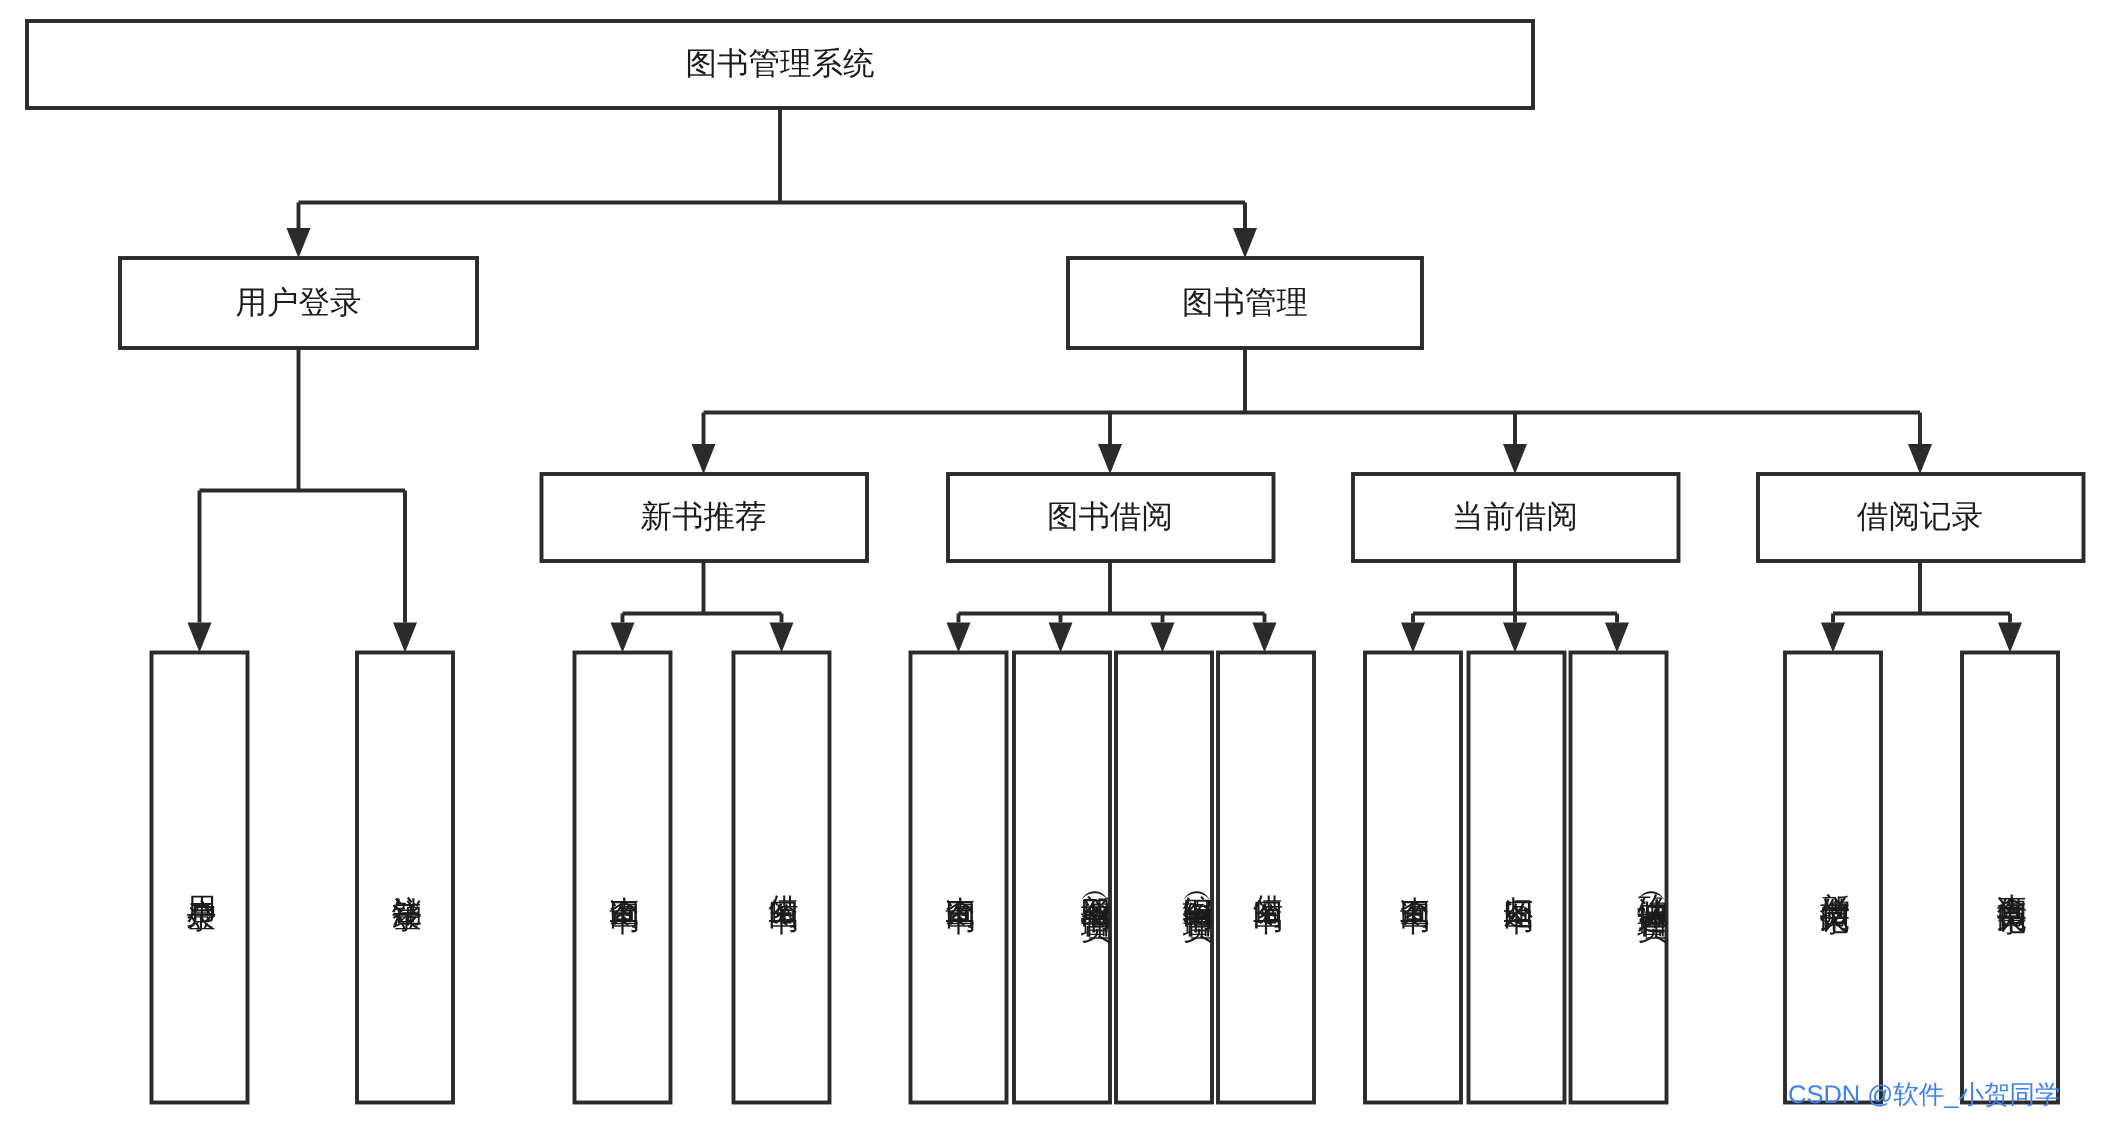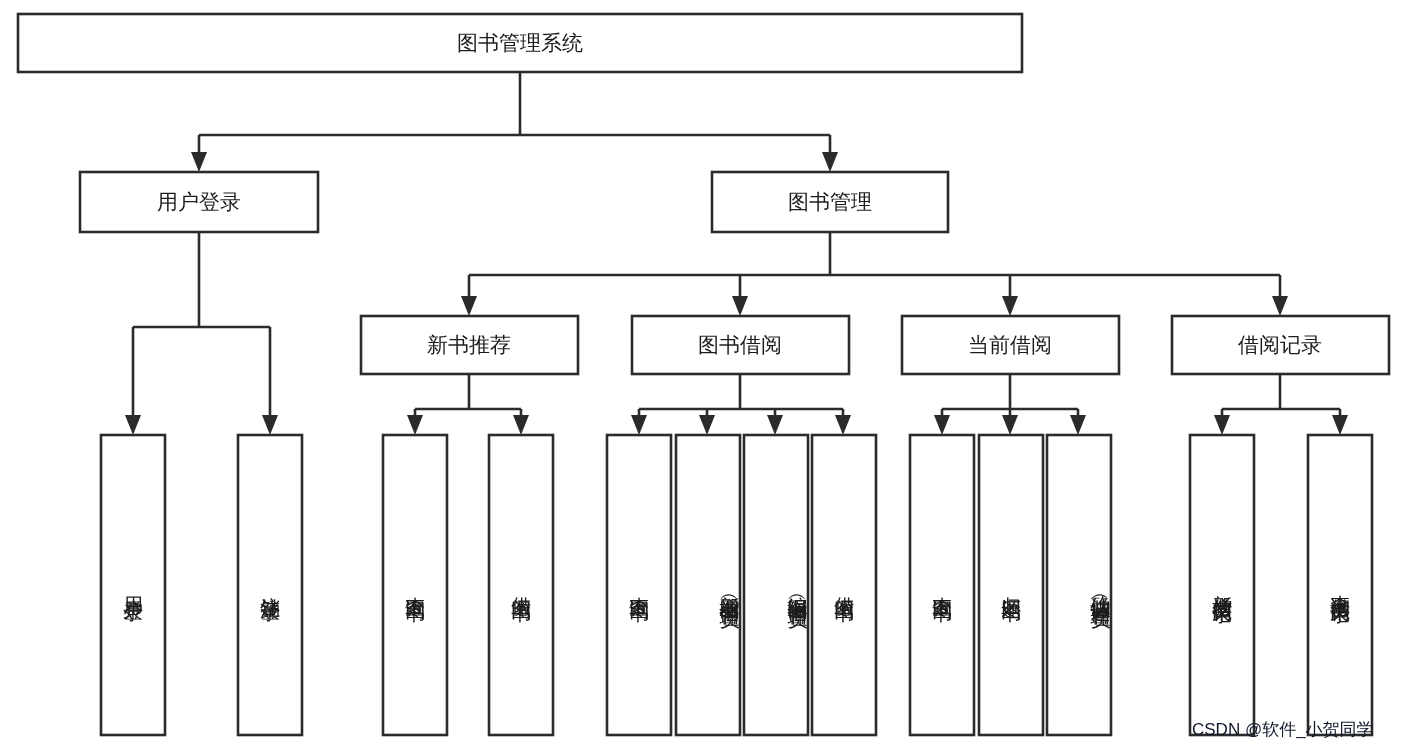--- a/index.html
+++ b/index.html
@@ -64,21 +64,21 @@
     white-space: nowrap;
     pointer-events: none;
   }
   .leaf-label.centered {
     align-items: center;
   }
   .watermark {
     position: absolute;
     font-family: "Liberation Sans", "DejaVu Sans", sans-serif;
     font-size: 17px;
-    color: #0f172a;
+    color: #3b82f6;
     white-space: nowrap;
     user-select: none;
   }
 </style>
 </head>
 <body>
 
 <div id="diagram-root">
 
   <svg class="diagram-canvas" viewBox="0 0 1405 747">

